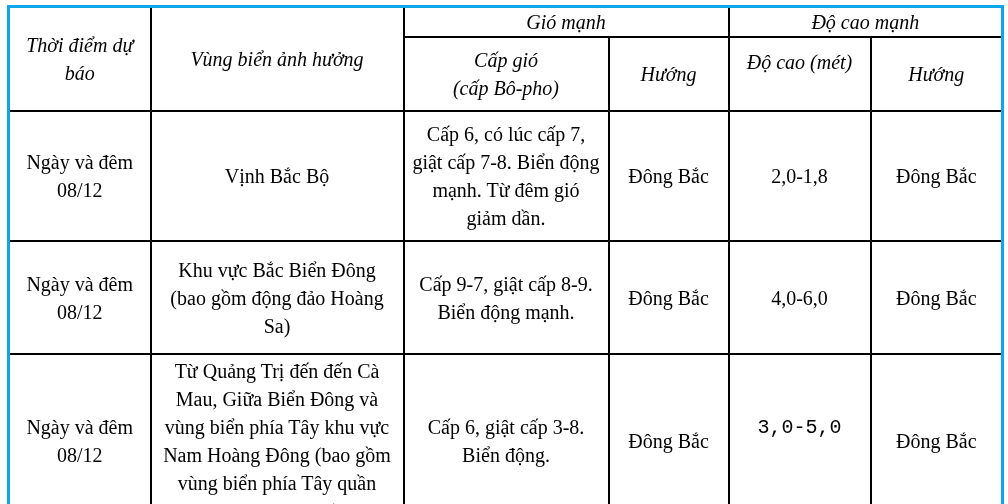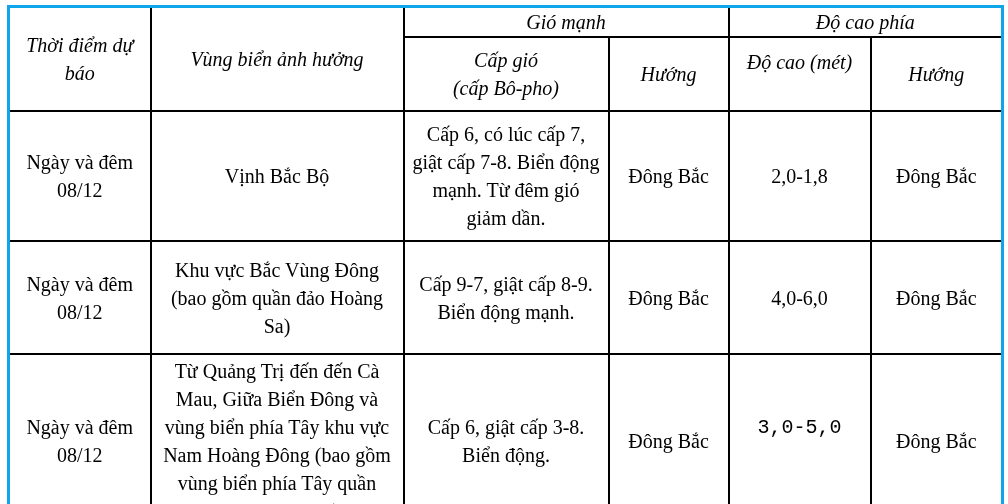--- a/index.html
+++ b/index.html
@@ -71,21 +71,21 @@
         <th rowspan="2">
           <div>Thời điểm dự báo</div>
         </th>
         <th rowspan="2" class="c-region-cell">
           <div>Vùng biển ảnh hưởng</div>
         </th>
         <th colspan="2">
           <div>Gió mạnh</div>
         </th>
         <th colspan="2">
-          <div>Độ cao phía</div>
+          <div>Độ cao mạnh</div>
         </th>
       </tr>
       <tr class="hr-b">
         <th class="c-windlevel-cell">
           <div class="pre">Cấp gió
 (cấp Bô-pho)</div>
         </th>
         <th>
           <div>Hướng</div>
         </th>
@@ -116,21 +116,21 @@
         </td>
         <td>
           <div>Đông Bắc</div>
         </td>
       </tr>
       <tr class="r2">
         <td>
           <div>Ngày và đêm 08/12</div>
         </td>
         <td class="c-region-cell">
-          <div>Khu vực Bắc Vùng Đông (bao gồm quần đảo Hoàng Sa)</div>
+          <div>Khu vực Bắc Biển Đông (bao gồm động đảo Hoàng Sa)</div>
         </td>
         <td class="c-windlevel-cell">
           <div>Cấp 9-7, giật cấp 8-9. Biển động mạnh.</div>
         </td>
         <td>
           <div>Đông Bắc</div>
         </td>
         <td>
           <div>4,0-6,0</div>
         </td>

